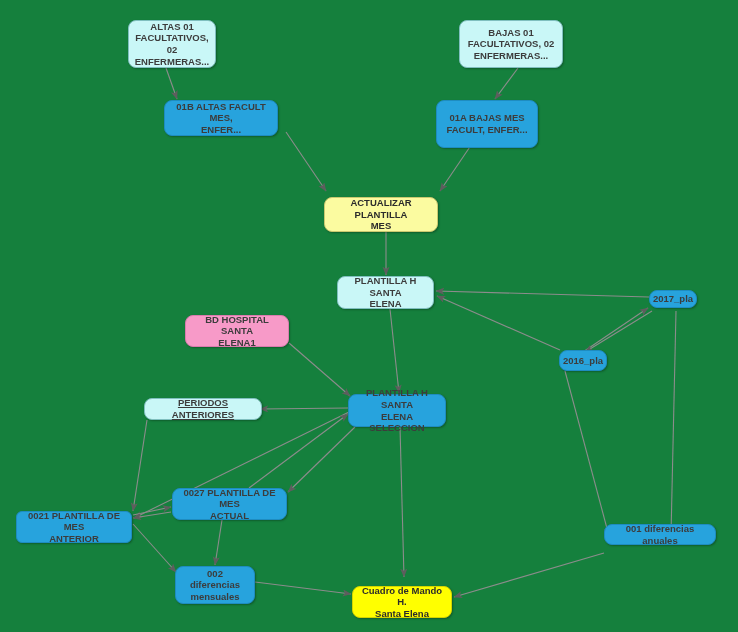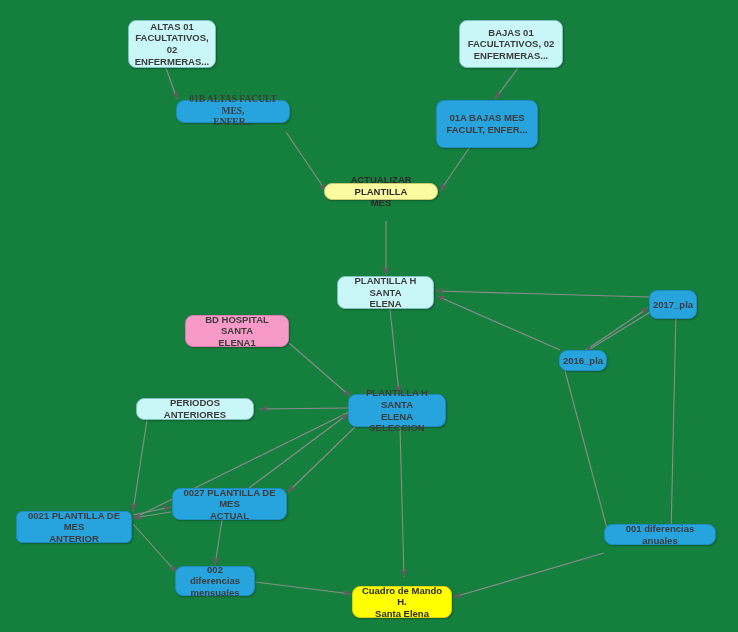--- a/index.html
+++ b/index.html
@@ -112,62 +112,62 @@
       <div class="node cyan" style="left: 128px; top: 20px; width: 88px; height: 48px;">
         <span class="node-label">ALTAS 01
 FACULTATIVOS, 02
 ENFERMERAS...</span>
       </div>
       <div class="node cyan" style="left: 459px; top: 20px; width: 104px; height: 48px;">
         <span class="node-label">BAJAS 01
 FACULTATIVOS, 02
 ENFERMERAS...</span>
       </div>
-      <div class="node blue" style="left: 176px; top: 100px; width: 114px; height: 23px; font-family: Liberation Serif, serif;">
+      <div class="node blue" style="left: 164px; top: 100px; width: 114px; height: 36px;">
         <span class="node-label">01B ALTAS FACULT MES,
 ENFER...</span>
       </div>
       <div class="node blue" style="left: 436px; top: 100px; width: 102px; height: 48px;">
         <span class="node-label">01A BAJAS MES
 FACULT, ENFER...</span>
       </div>
-      <div class="node paleyellow" style="left: 324px; top: 183px; width: 114px; height: 17px;">
+      <div class="node paleyellow" style="left: 324px; top: 197px; width: 114px; height: 35px;">
         <span class="node-label">ACTUALIZAR PLANTILLA
 MES</span>
       </div>
       <div class="node cyan" style="left: 337px; top: 276px; width: 97px; height: 33px;">
         <span class="node-label">PLANTILLA H SANTA
 ELENA</span>
       </div>
       <div class="node pink" style="left: 185px; top: 315px; width: 104px; height: 32px;">
         <span class="node-label">BD HOSPITAL SANTA
 ELENA1</span>
       </div>
-      <div class="node cyan" style="left: 136px; top: 398px; width: 118px; height: 22px;">
+      <div class="node cyan" style="left: 144px; top: 398px; width: 118px; height: 22px; text-decoration: underline;">
         <span class="node-label">PERIODOS ANTERIORES</span>
       </div>
       <div class="node blue" style="left: 348px; top: 394px; width: 98px; height: 33px;">
         <span class="node-label">PLANTILLA H SANTA
 ELENA SELECCION</span>
       </div>
-      <div class="node blue" style="left: 649px; top: 290px; width: 48px; height: 29px;">
+      <div class="node blue" style="left: 649px; top: 290px; width: 48px; height: 18px;">
         <span class="node-label">2017_pla</span>
       </div>
       <div class="node blue" style="left: 537px; top: 350px; width: 48px; height: 21px; margin-left: 22px;">
         <span class="node-label">2016_pla</span>
       </div>
       <div class="node blue" style="left: 172px; top: 488px; width: 115px; height: 32px;">
         <span class="node-label">0027 PLANTILLA DE MES
 ACTUAL</span>
       </div>
       <div class="node blue" style="left: 16px; top: 511px; width: 116px; height: 32px; border-radius: 6px;">
         <span class="node-label">0021 PLANTILLA DE MES
 ANTERIOR</span>
       </div>
-      <div class="node blue" style="left: 175px; top: 566px; width: 80px; height: 30px;">
+      <div class="node blue" style="left: 175px; top: 566px; width: 80px; height: 38px;">
         <span class="node-label">002 diferencias
 mensuales</span>
       </div>
       <div class="node blue" style="left: 604px; top: 524px; width: 112px; height: 21px;">
         <span class="node-label">001 diferencias anuales</span>
       </div>
       <div class="node yellow" style="left: 352px; top: 578px; width: 100px; height: 32px;">
         <span class="node-label">Cuadro de Mando H.
 Santa Elena</span>
       </div>

